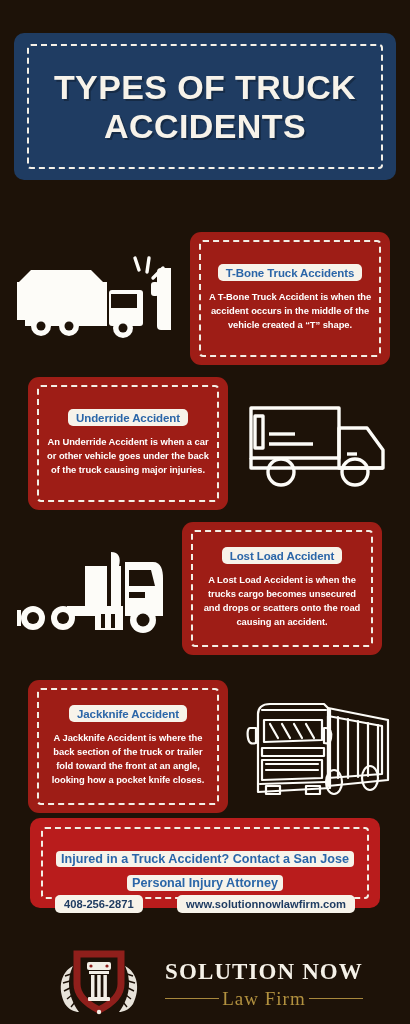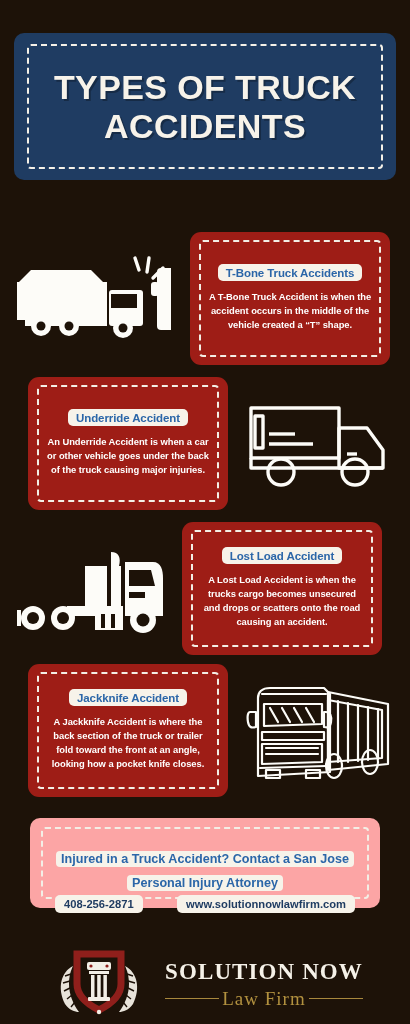--- a/index.html
+++ b/index.html
@@ -57,21 +57,21 @@
     position: absolute;
     left: 0;
     width: 410px;
     height: 140px;
     display: flex;
     align-items: center;
   }
   .row.r1 { top: 228px; gap: 8px; }
   .row.r2 { top: 373px; }
   .row.r3 { top: 518px; }
-  .row.r4 { top: 660px; }
+  .row.r4 { top: 676px; }
 
   .row.text-right { flex-direction: row; }
   .row.text-left  { flex-direction: row-reverse; }
 
   .art {
     width: 182px;
     height: 140px;
     display: flex;
     align-items: center;
     justify-content: center;
@@ -123,21 +123,21 @@
     letter-spacing: -0.05px;
   }
 
   
   .cta {
     position: absolute;
     left: 30px;
     top: 818px;
     width: 350px;
     height: 90px;
-    background: #fca5a5;
+    background: #b91c1c;
     border-radius: 10px;
   }
   .cta-inner {
     position: absolute;
     left: 11px;
     top: 9px;
     right: 11px;
     bottom: 9px;
     border: 2px dashed #f3efe6;
     border-radius: 4px;

